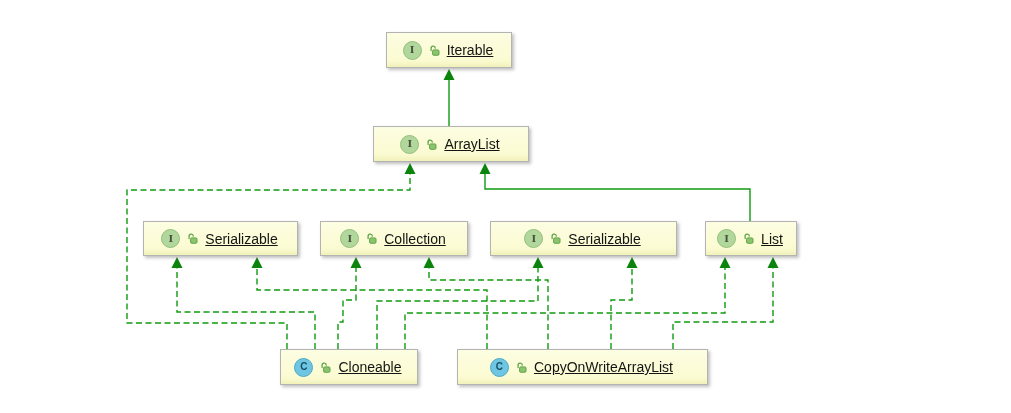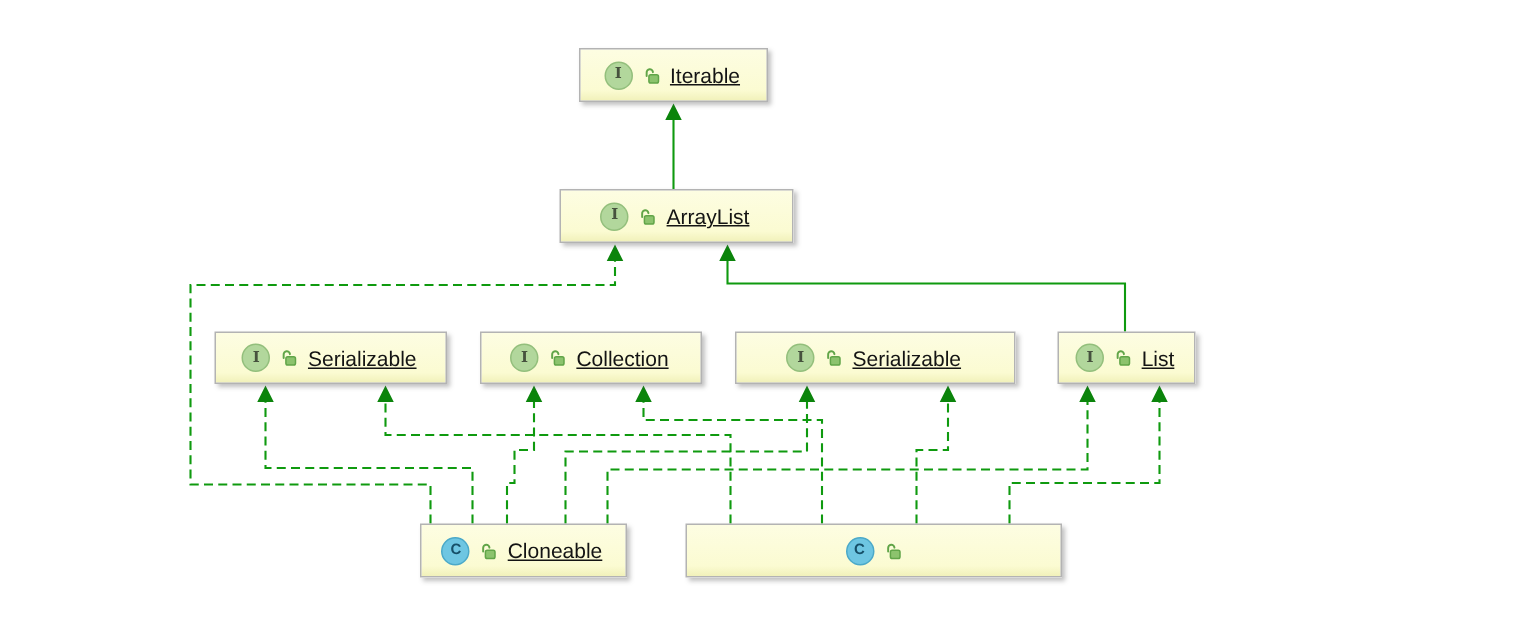--- a/index.html
+++ b/index.html
@@ -152,15 +152,16 @@
   <rect x="4.6" y="5.9" width="6.4" height="5.4" rx="1.2" fill="#8cc36d" stroke="#61a548" stroke-width="1"></rect>
 </svg>
         <span class="node-label">Cloneable</span>
       </div>
       <div class="node" style="left: 457px; top: 349px; width: 251px; height: 36px;">
         <span class="badge class">C</span>
         <svg class="lock" width="13" height="13" viewBox="0 0 13 13">
   <path d="M3.1 6.6 V4.5 a2.1 2.1 0 0 1 4.2 -0.4" fill="none" stroke="#61a548" stroke-width="1.3" stroke-linecap="round"></path>
   <rect x="4.6" y="5.9" width="6.4" height="5.4" rx="1.2" fill="#8cc36d" stroke="#61a548" stroke-width="1"></rect>
 </svg>
+        <span class="node-label">CopyOnWriteArrayList</span>
       </div>
     </div>
 </div>
 
 </body></html>

